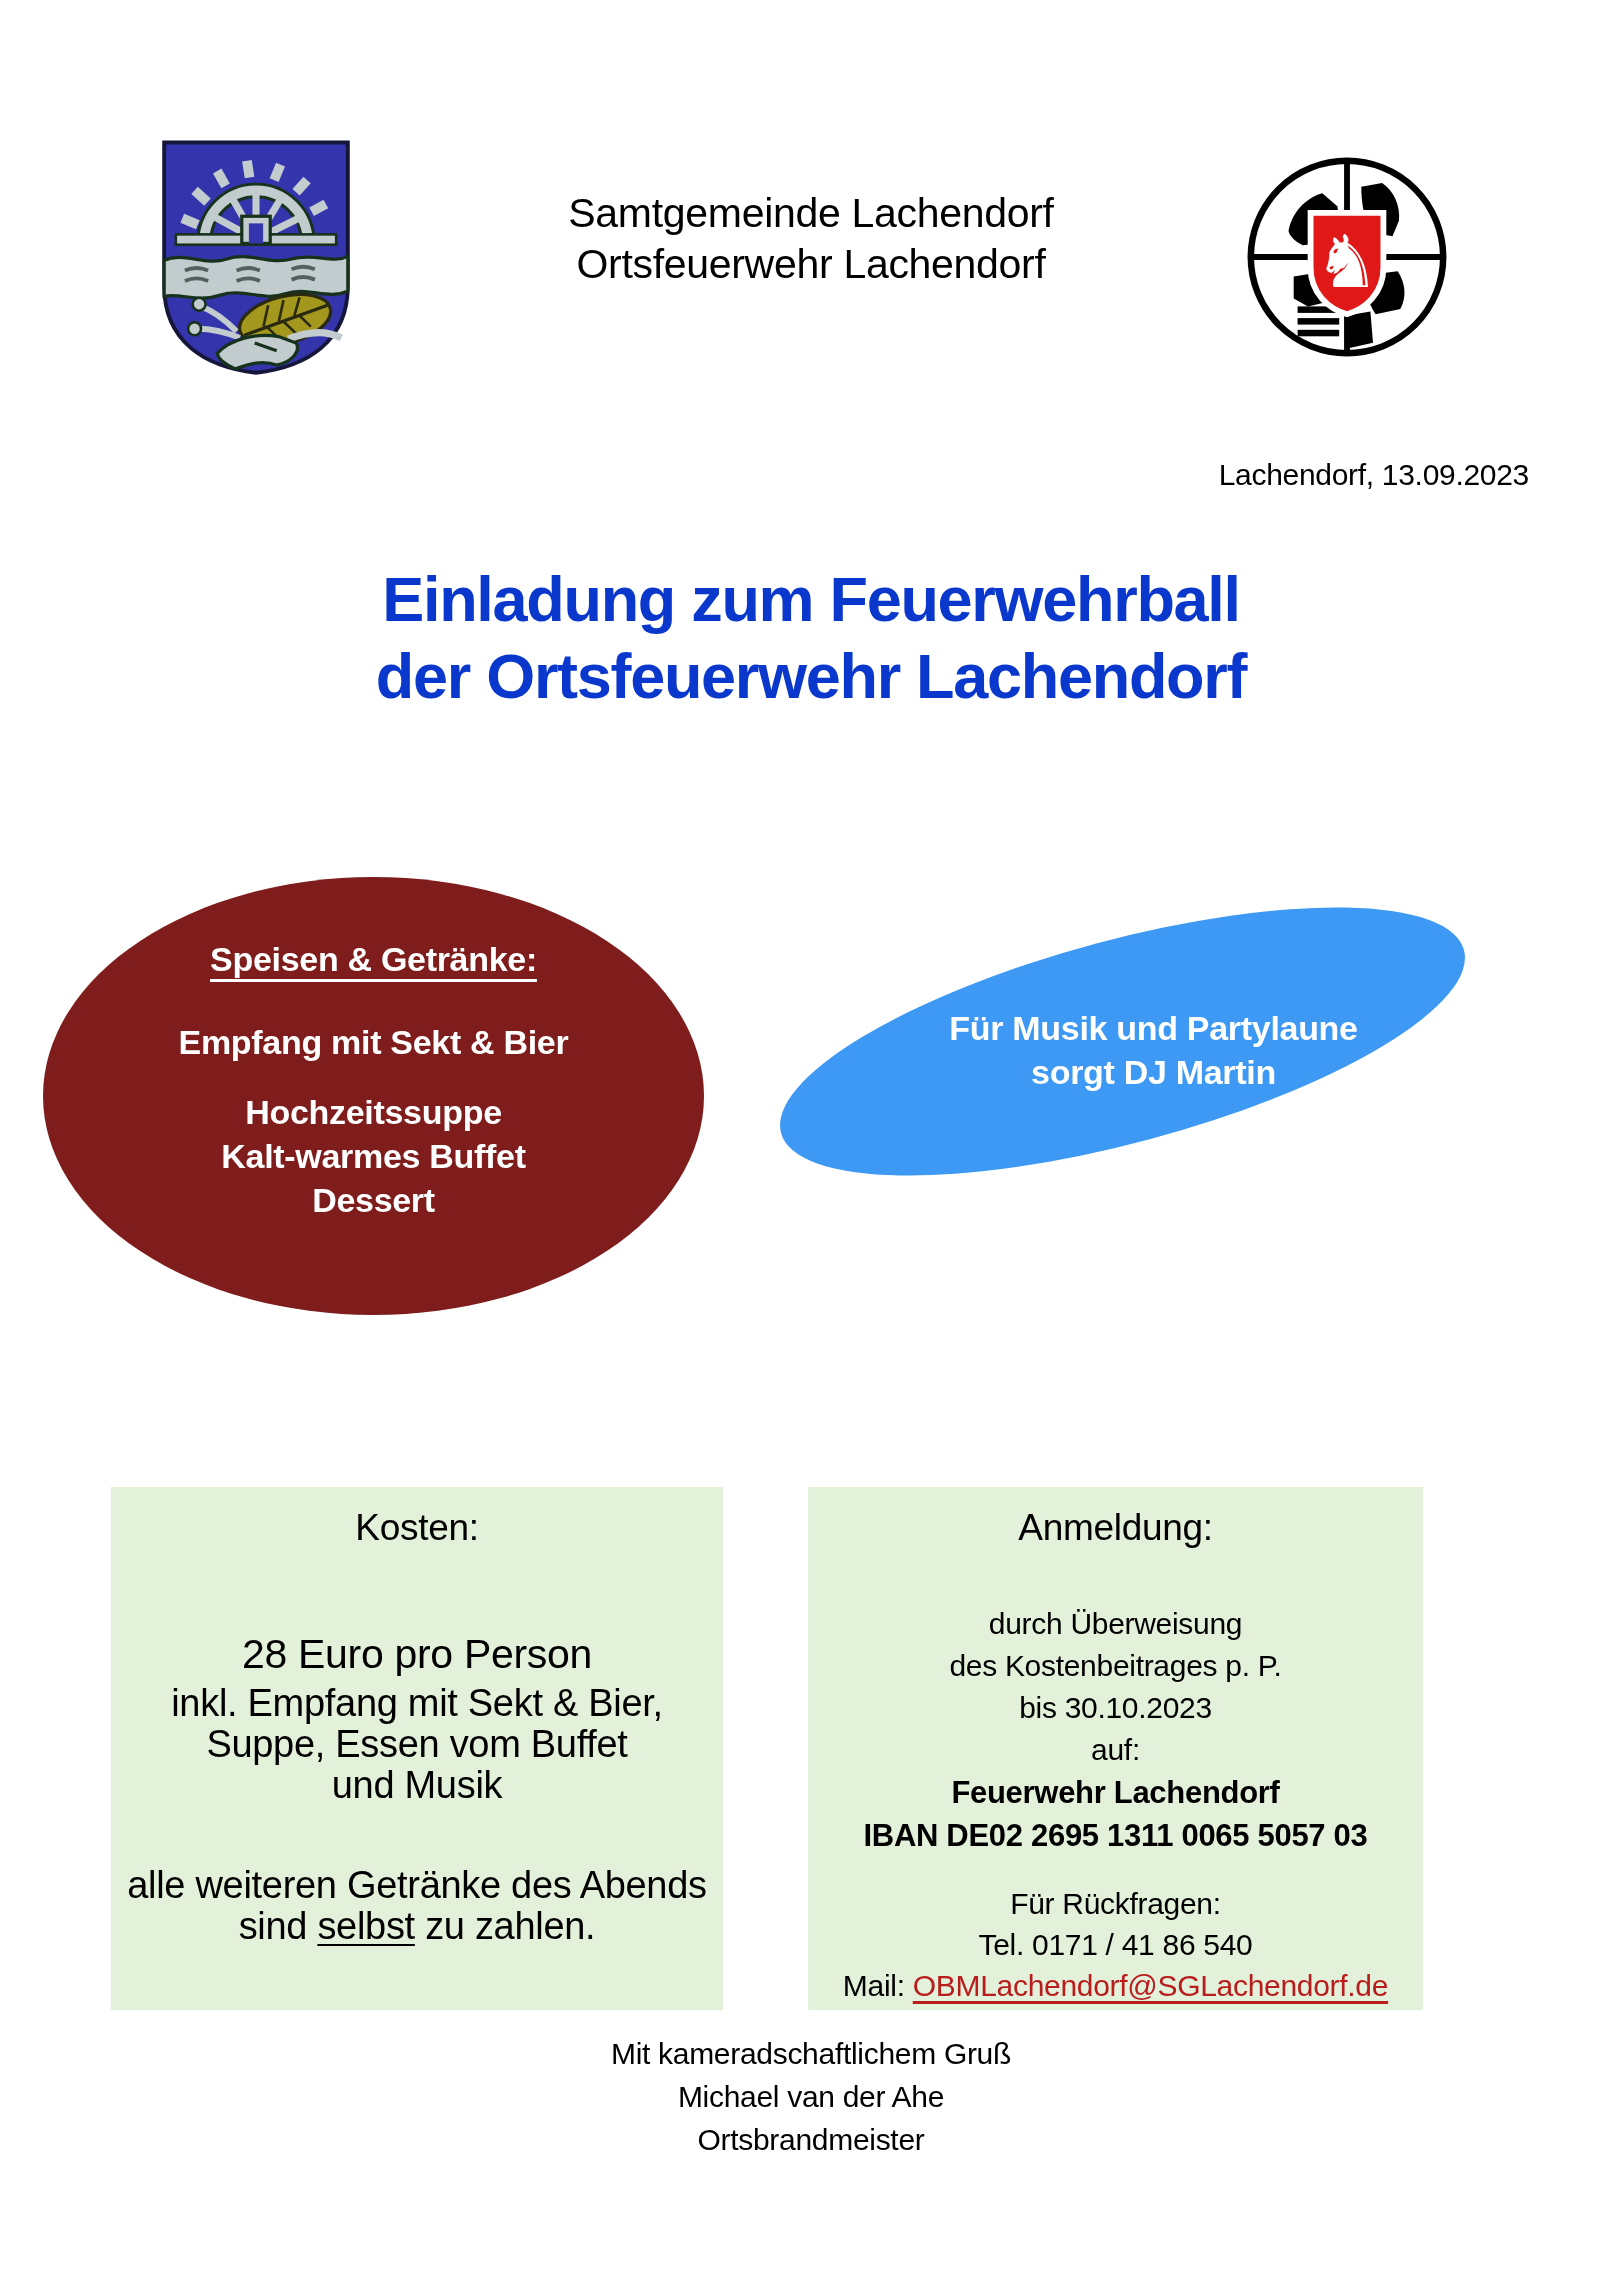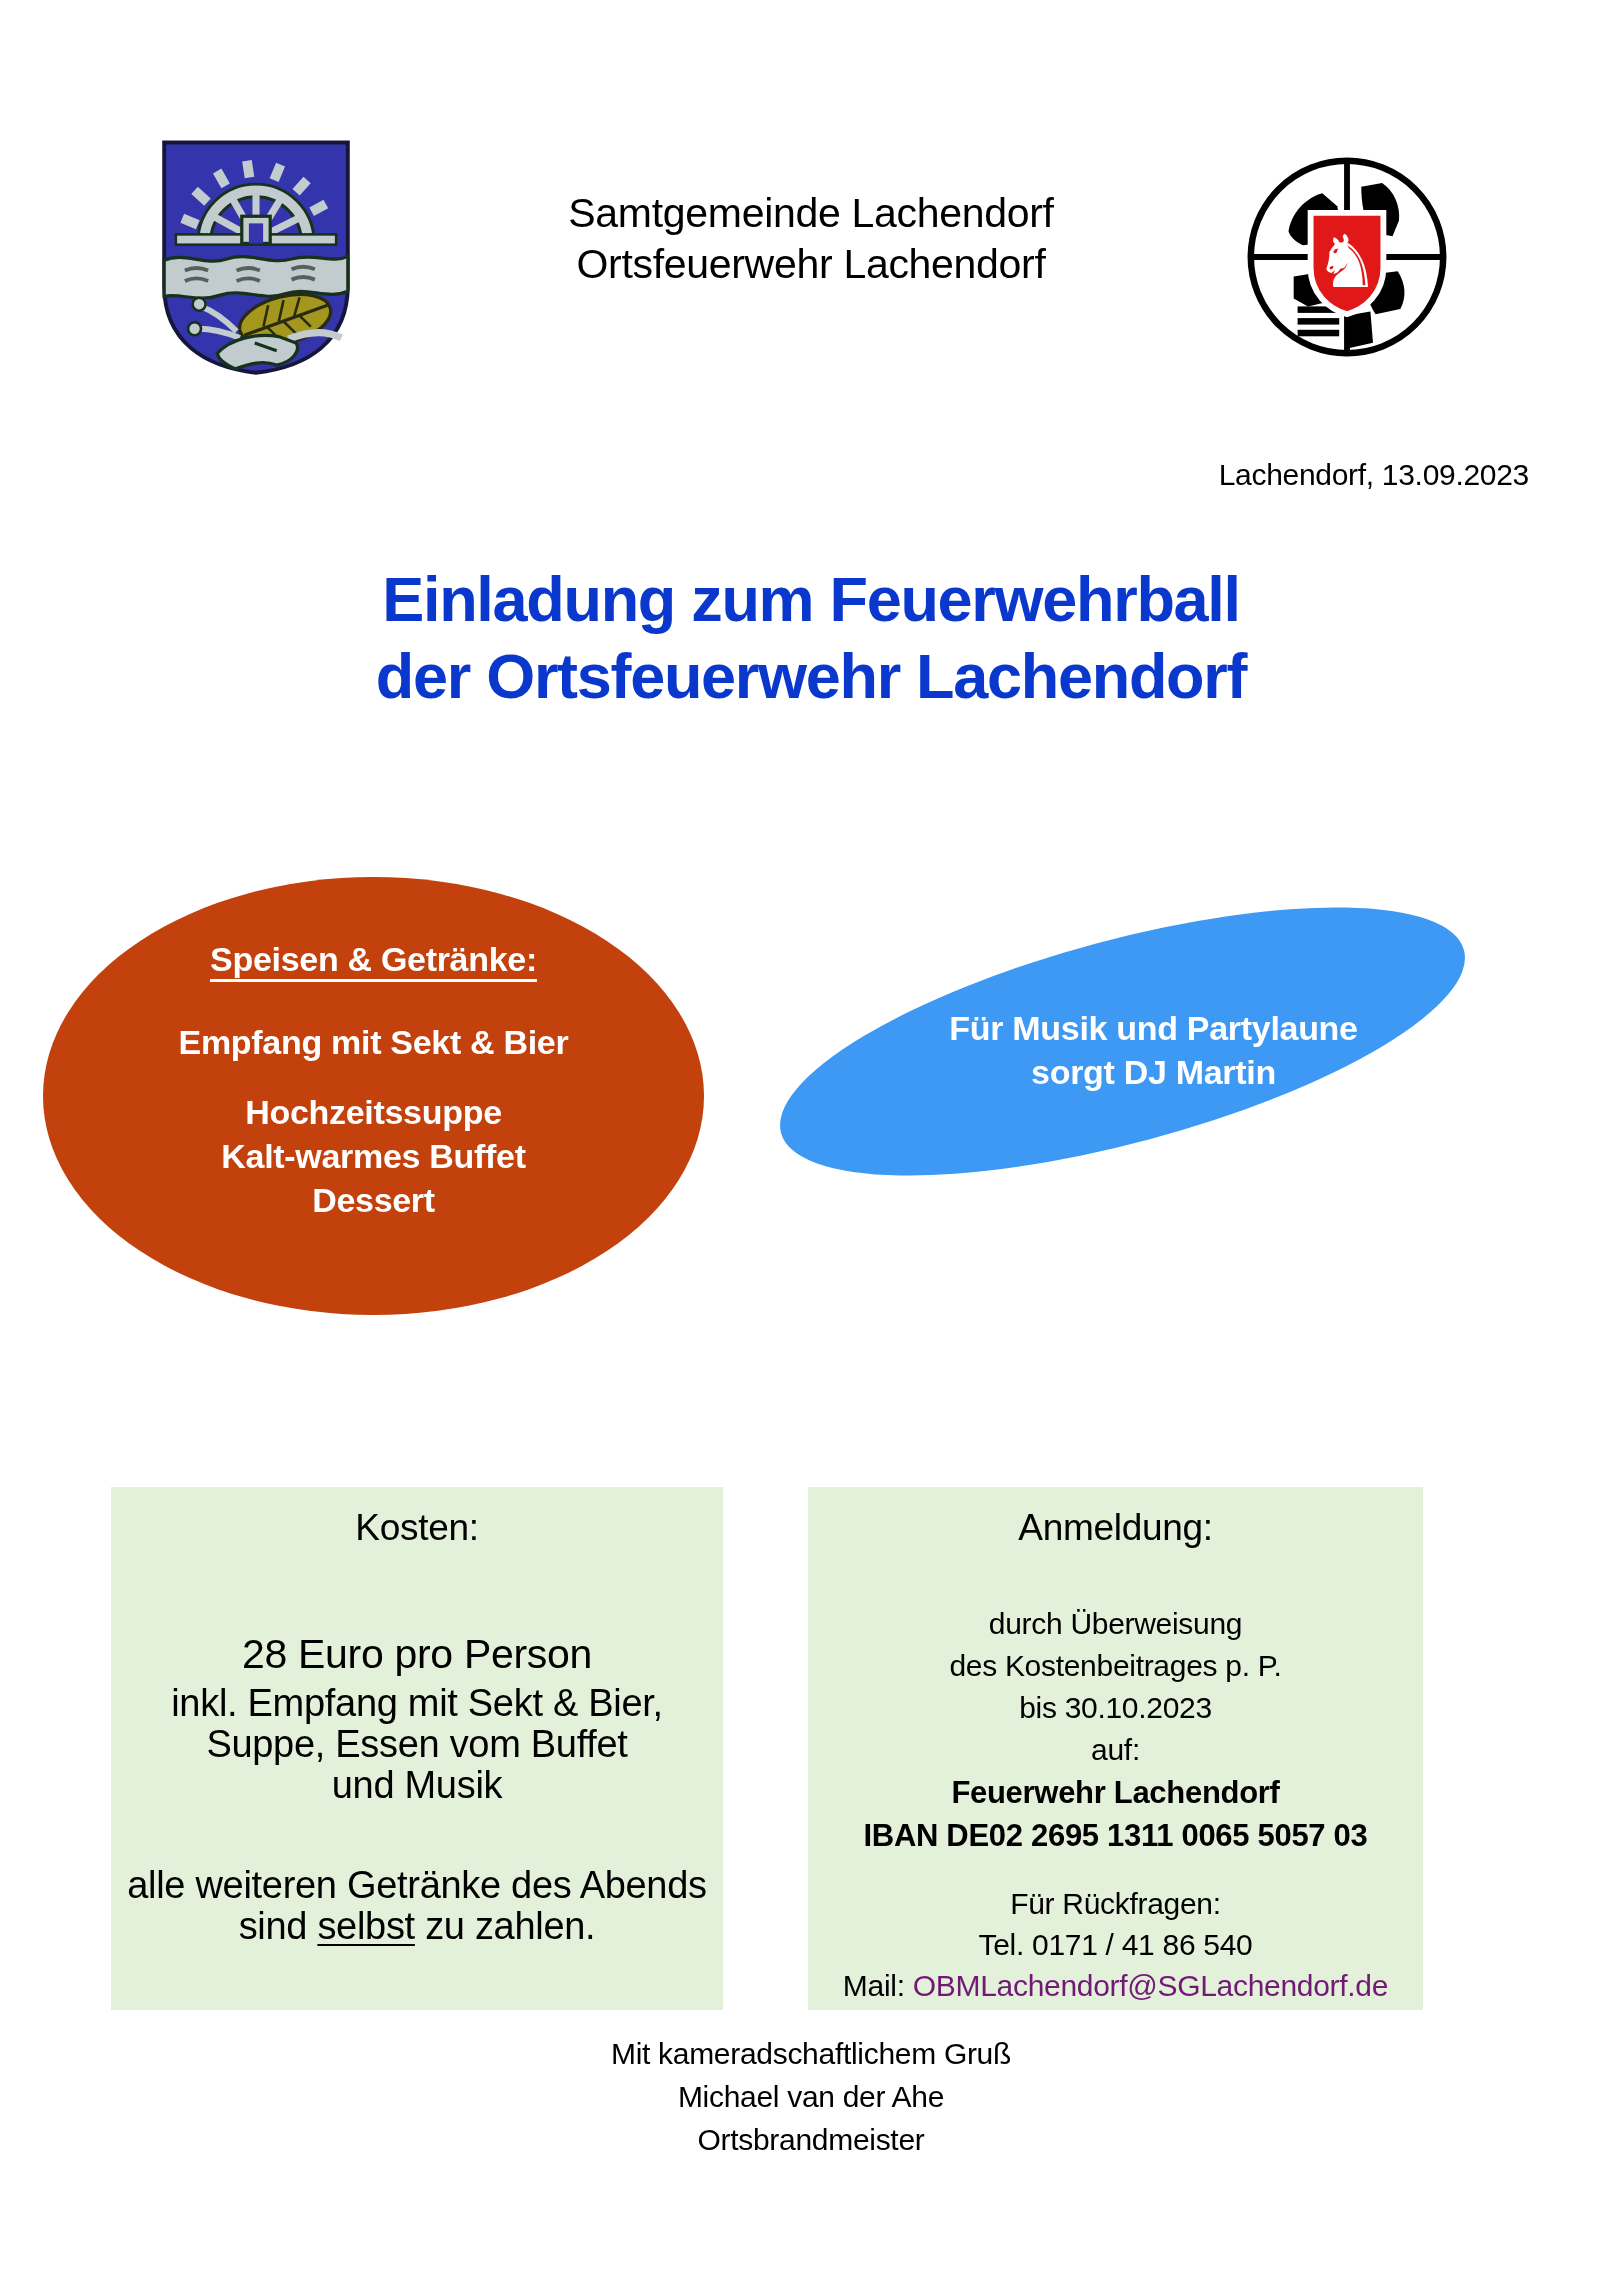--- a/index.html
+++ b/index.html
@@ -18,21 +18,21 @@
   
   .header-block{top:188px;font-size:41px;line-height:51px;}
   .date-block{top:458px;right:93px;font-size:30px;}
 
   
   .title-block{top:561px;font-size:63px;line-height:77px;font-weight:bold;color:#0a38cc;letter-spacing:-1.3px;}
   .event-block{top:734px;font-size:39px;line-height:50px;font-weight:bold;}
 
   
   .bubble{border-radius:50%;}
-  .bubble-food{left:43px;top:877px;width:661px;height:438px;background:#c2410c;z-index:1;
+  .bubble-food{left:43px;top:877px;width:661px;height:438px;background:#7f1d1d;z-index:1;
     display:flex;flex-direction:column;align-items:center;padding-top:60px;box-sizing:border-box;}
   .bubble-party{left:564px;top:1152px;width:772px;height:317px;background:#f30f64;z-index:2;
     display:flex;flex-direction:column;align-items:center;padding-top:43px;box-sizing:border-box;}
   .bubble-music{left:769px;top:940px;width:707px;height:203px;background:#3d99f3;z-index:3;
     transform:rotate(-15deg);}
   .bubble-music-text{left:800px;top:1006px;width:707px;text-align:center;z-index:4;}
   .bubble-line{color:#fff;font-weight:bold;font-size:34px;line-height:44px;text-align:center;}
   .bubble-party .bubble-line{line-height:46px;}
   .bubble-heading{text-decoration:underline;text-underline-offset:7.9px;text-decoration-thickness:3.3px;}
   .gap-60{margin-top:39px;}
@@ -49,21 +49,21 @@
   .price-line{margin-top:79px;font-size:41px;line-height:48px;}
   .detail-line{font-size:38px;line-height:41px;}
   .first-detail{margin-top:5.2px;}
   .note-gap{margin-top:59px;}
   .underlined{text-decoration:underline;text-underline-offset:5.2px;text-decoration-thickness:2px;}
   .reg-line{font-size:30px;line-height:42px;}
   .first-reg{margin-top:52px;}
   .reg-bold{font-size:31px;line-height:43px;font-weight:bold;}
   .contact-gap{margin-top:26px;}
   .contact-line{font-size:30px;line-height:41px;}
-  .mail-link{color:#701a75;text-underline-offset:5.2px;cursor:pointer;}
+  .mail-link{color:#b91c1c;text-decoration:underline;text-underline-offset:5.2px;cursor:pointer;}
 
   
   .footer-block{top:2032px;font-size:30px;line-height:43px;}
 
   
   .coat-of-arms{left:159px;top:137px;width:194px;height:240px;}
   .fw-emblem{left:1243px;top:149px;width:208px;height:216px;}
 </style>
 </head>
 <body>

